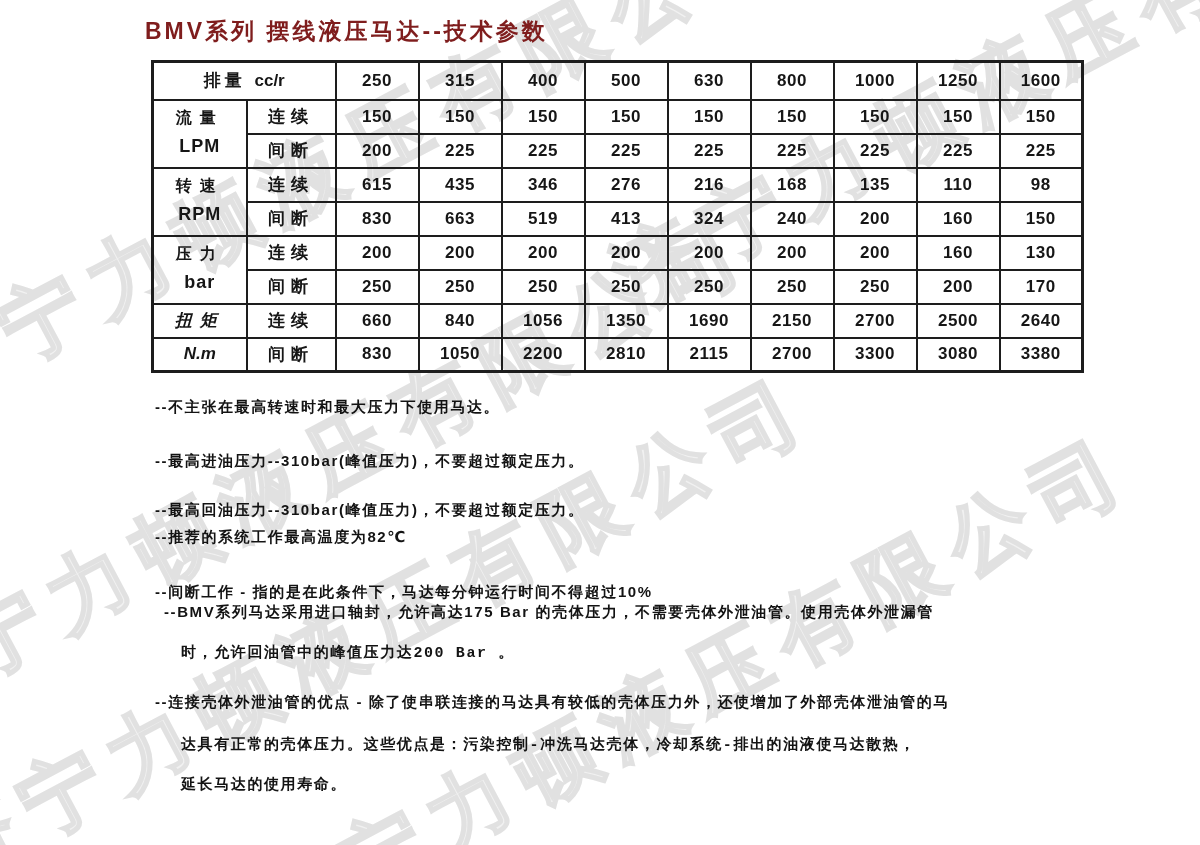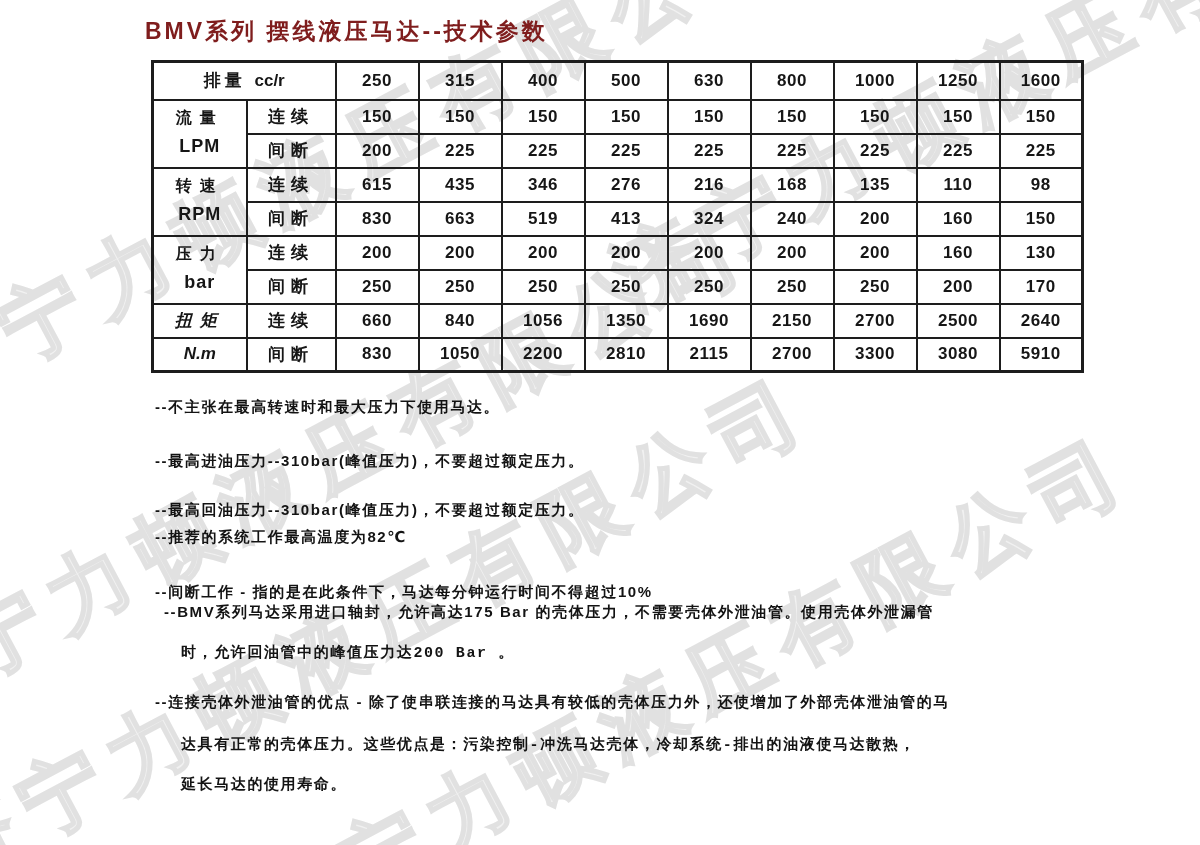--- a/index.html
+++ b/index.html
@@ -200,21 +200,21 @@
         <td class="grp4"><span>N.m</span></td>
         <td class="sub">间断</td>
       <td class="num">830</td>
           <td class="num">1050</td>
           <td class="num">2200</td>
           <td class="num">2810</td>
           <td class="num">2115</td>
           <td class="num">2700</td>
           <td class="num">3300</td>
           <td class="num">3080</td>
-          <td class="num">5910</td>
+          <td class="num">3380</td>
         </tr>
     </tbody>
   </table>
 
   <div class="notes">
     <div class="note" style="top:8px;">--不主张在最高转速时和最大压力下使用马达。</div>
     <div class="note" style="top:62px;">--最高进油压力--310bar(峰值压力)，不要超过额定压力。</div>
     <div class="note" style="top:111px;">--最高回油压力--310bar(峰值压力)，不要超过额定压力。</div>
     <div class="note" style="top:138px;">--推荐的系统工作最高温度为82℃</div>
     <div class="note" style="top:172px;margin-top:21px;">--间断工作 - 指的是在此条件下，马达每分钟运行时间不得超过10%</div>

